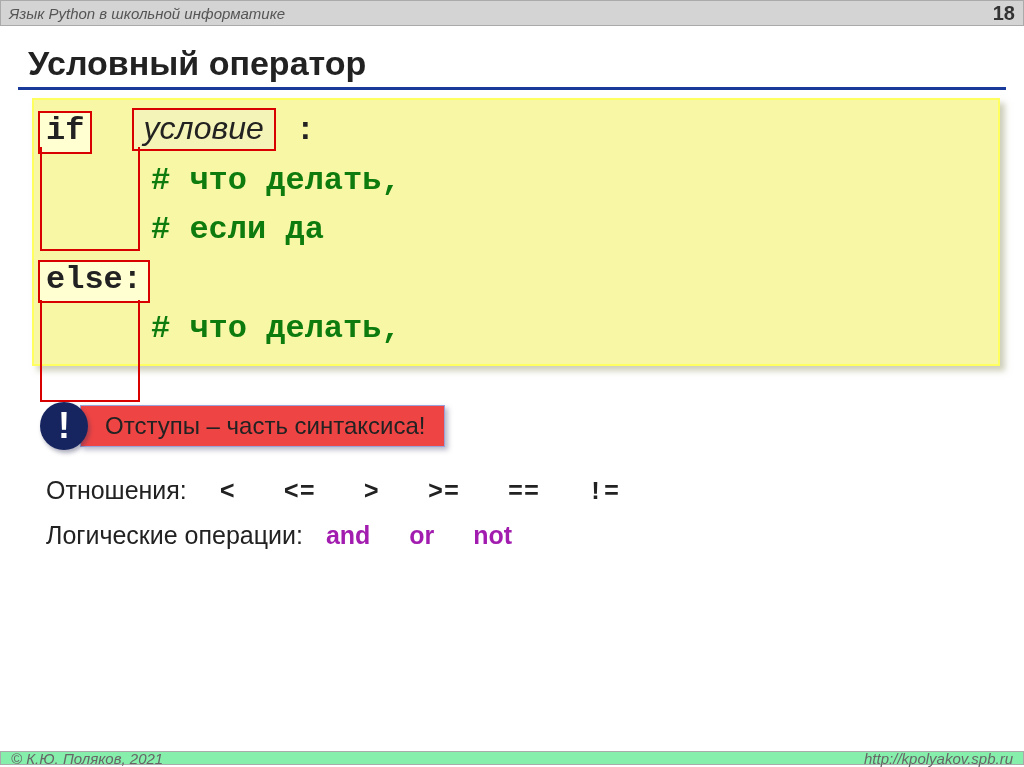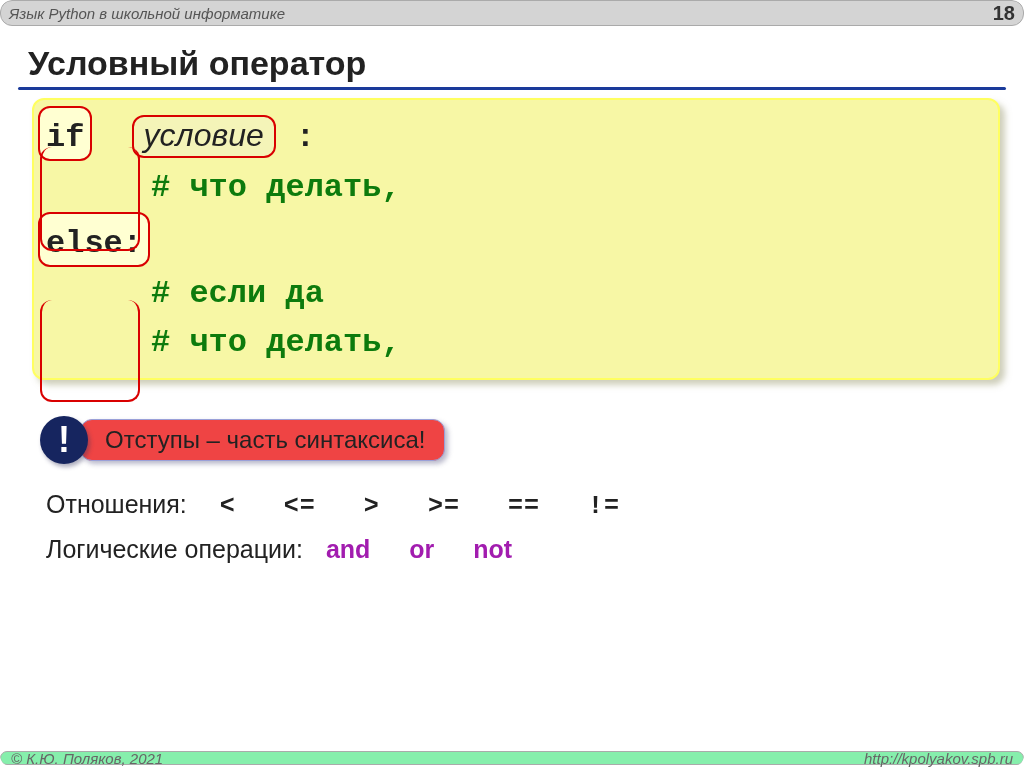--- a/index.html
+++ b/index.html
@@ -1,15 +1,15 @@
 <!DOCTYPE html>
 <html><head>
 <meta charset="utf-8">
 <style>
-  * { margin: 0; padding: 0; box-sizing: border-box; border-radius: 12px; }
+  * { margin: 0; padding: 0; box-sizing: border-box; }
   body {
     font-family: Arial, Helvetica, sans-serif;
     background: #fff;
     width: 1024px;
     height: 767px;
     position: relative;
     overflow: hidden;
   }
   .header-bar {
     background: #d4d4d4;
@@ -50,21 +50,21 @@
     font-family: "Consolas","Courier New",monospace;
     font-size: 32px;
     line-height: 1.55;
     font-weight: bold;
     color: #222;
   }
   .kw-bg {
     display: inline-block;
     background: #ffffd2;
     border: 2px solid #d90000;
-    padding: 12px 6px 2px 6px;
+    padding: 0 6px 2px 6px;
     margin-left: -8px;
     line-height: 1.15;
   }
   .cond-box {
     display: inline-block;
     background: #f4f4b8;
     border: 2px solid #d90000;
     font-family: Arial, sans-serif;
     font-style: italic;
     font-weight: normal;
@@ -165,24 +165,24 @@
   <div class="guide g-else"></div>
 
   <div>
     <span class="kw-bg">if</span>
     <span class="cond-box">условие</span><span>:</span>
   </div>
   <div>
     <span class="indent"></span><span class="comment"># что делать,</span>
   </div>
   <div>
+    <span class="indent"></span><span class="comment">#            если да</span>
+  </div>
+  <div>
     <span class="kw-bg">else:</span>
-  </div>
-  <div>
-    <span class="indent"></span><span class="comment">#            если да</span>
   </div>
   <div>
     <span class="indent"></span><span class="comment"># что делать,</span>
   </div>
 </div>
 
 <div class="note-row">
   <div class="exclaim-circle">!</div>
   <div class="note-box">Отступы – часть синтаксиса!</div>
 </div>

